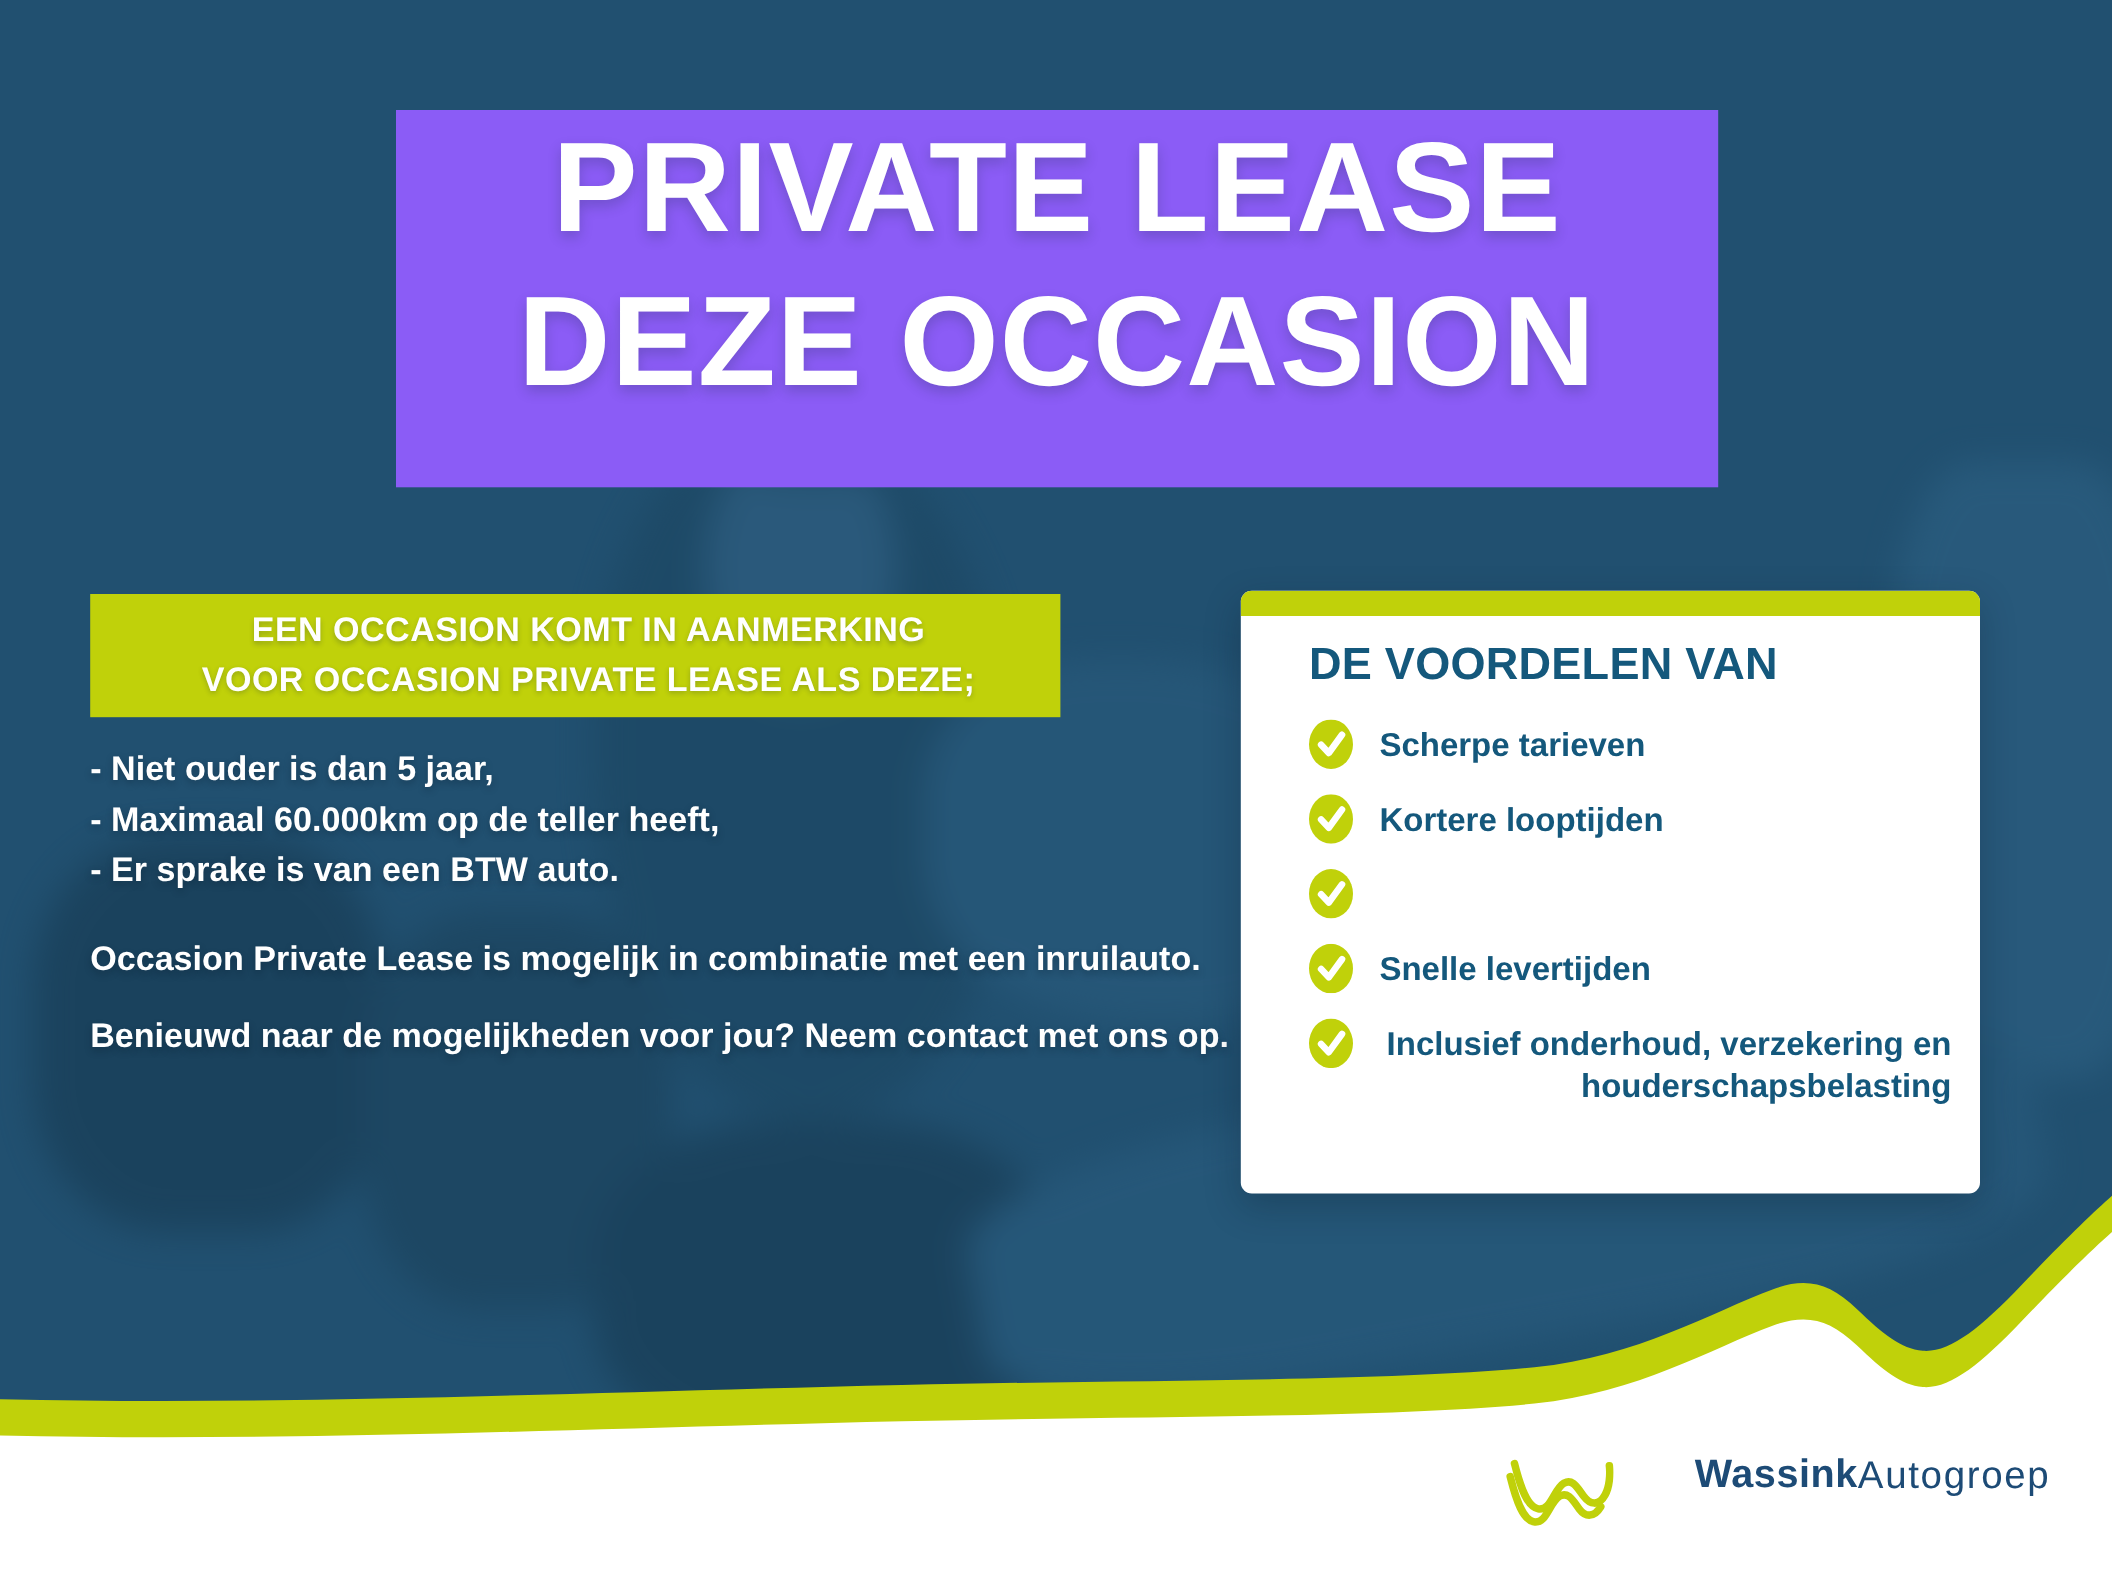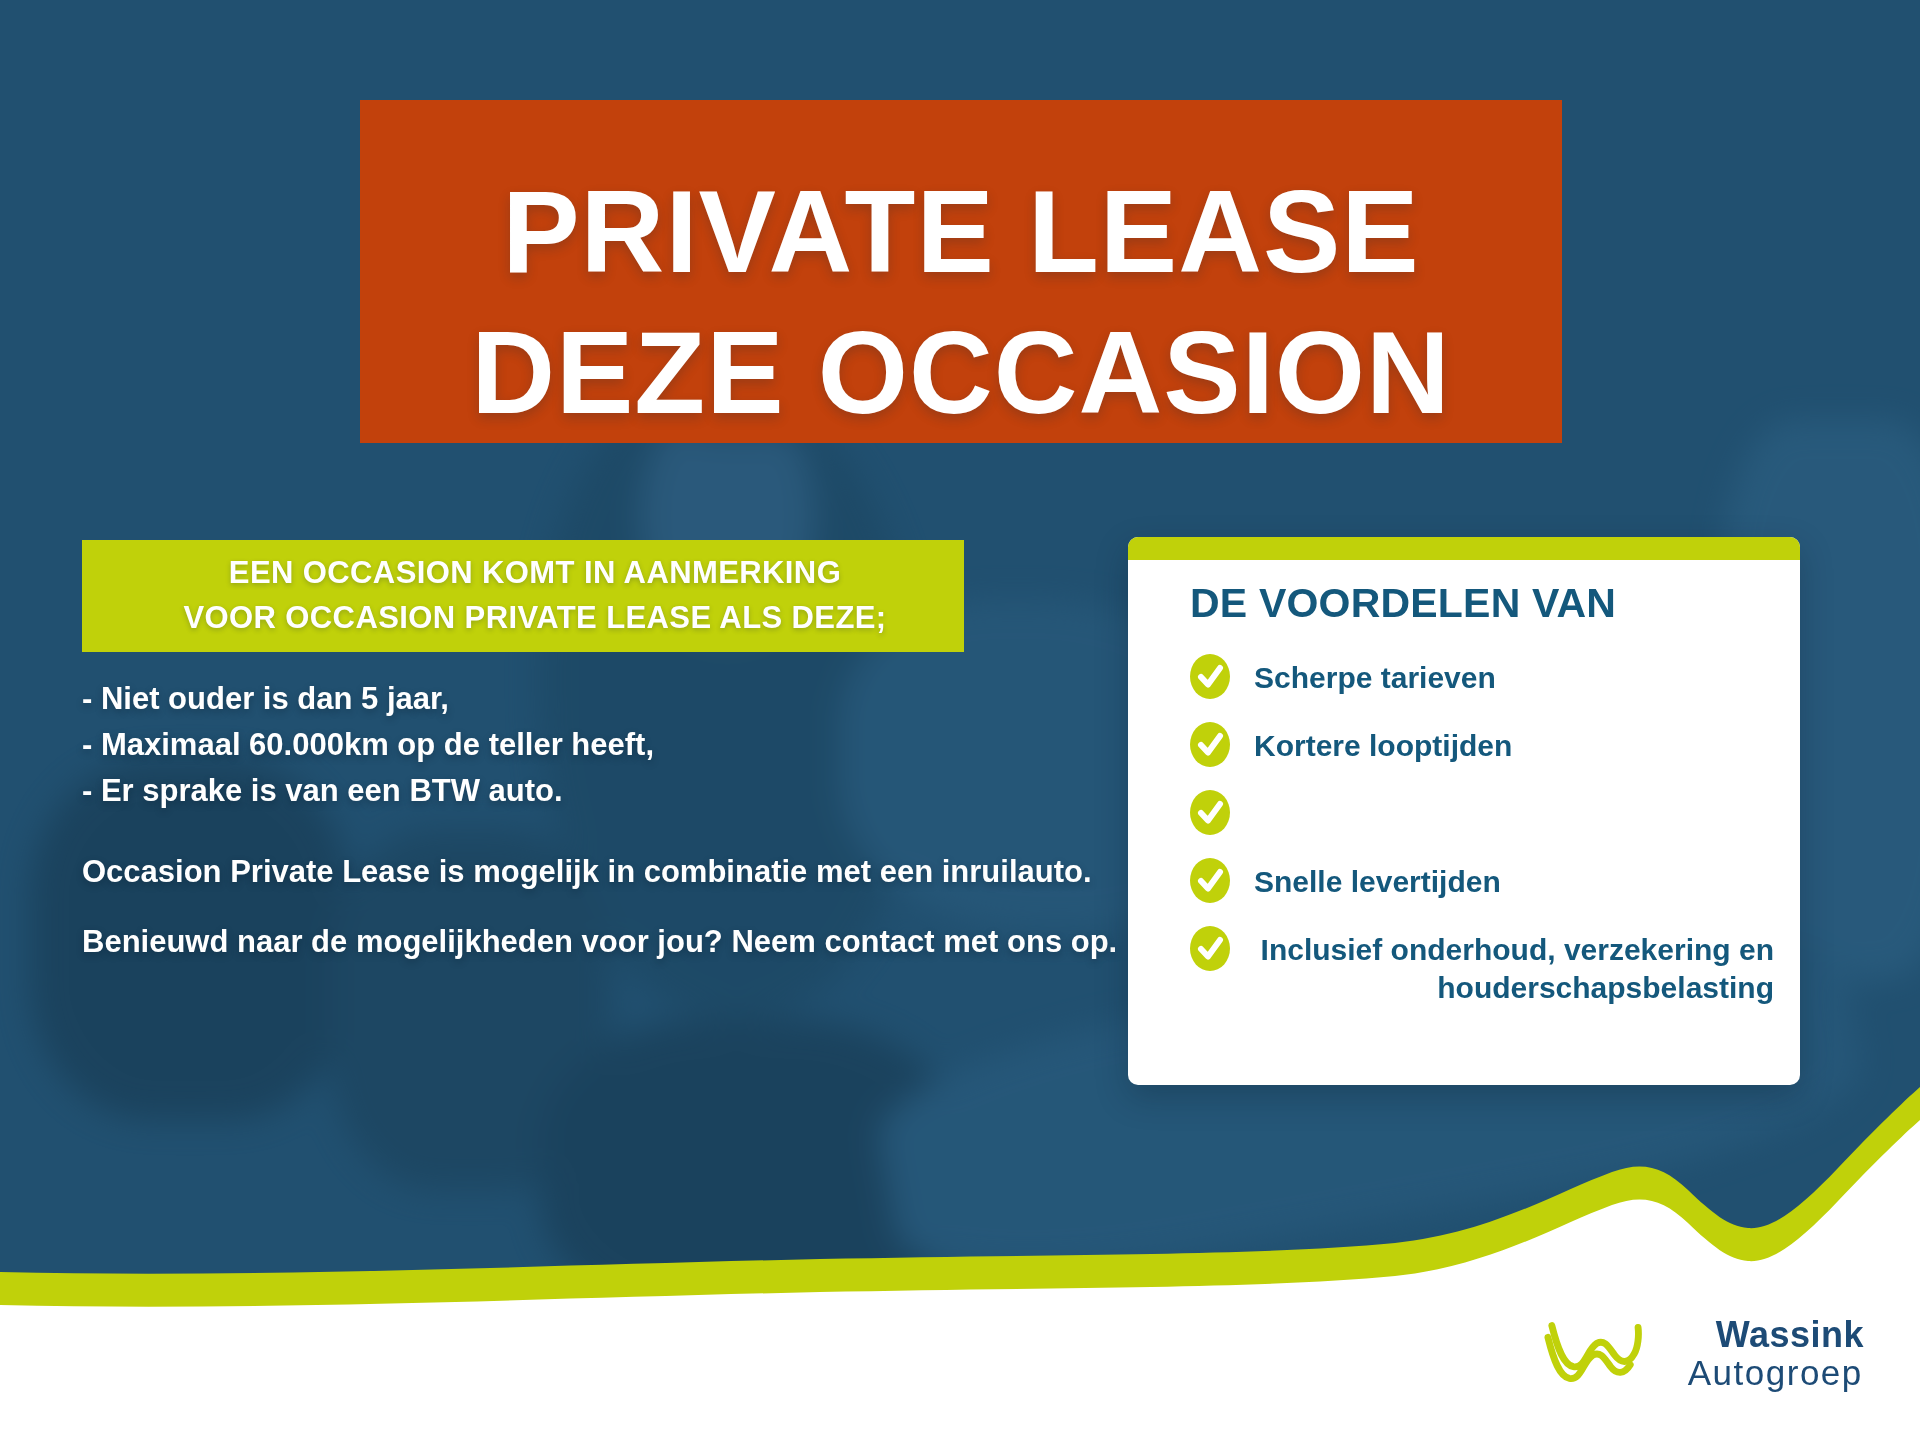--- a/index.html
+++ b/index.html
@@ -19,22 +19,22 @@
   .ph-arm{left:840px;top:600px;width:430px;height:330px;background:#2a5c7e;border-radius:40% 60% 50% 50%;}
   .ph-headrest1{left:30px;top:760px;width:320px;height:360px;background:#16384f;border-radius:38%;}
   .ph-headrest2{left:330px;top:830px;width:280px;height:360px;background:#1a4059;border-radius:38%;}
   .ph-door{left:880px;top:980px;width:980px;height:240px;background:#2a5d80;border-radius:30%;transform:rotate(-10deg);}
   .ph-window{left:1720px;top:420px;width:240px;height:560px;background:#2e6285;border-radius:30%;}
   .ph-seat{left:540px;top:1020px;width:420px;height:300px;background:#16384f;border-radius:40%;}
 
   
   .hero-banner{
     position:absolute;left:360px;top:100px;width:1202px;height:343px;
-    background:#c2410c;
-    display:flex;flex-direction:column;align-items:center;justify-content:flex-end;
+    background:#8b5cf6;
+    display:flex;flex-direction:column;align-items:center;justify-content:flex-start;
   }
   .hero-banner .line{
     color:#ffffff;font-weight:900;font-size:116px;line-height:1.21;
     letter-spacing:1px;white-space:nowrap;
     text-shadow:0 5px 12px rgba(20,40,55,.22);
   }
 
   
   .elig-banner{
     position:absolute;left:82px;top:540px;width:882px;height:112px;
@@ -92,21 +92,21 @@
     max-width:520px;padding-top:5px;
   }
 
   
   .wave-svg{position:absolute;left:0;top:1060px;width:1920px;height:380px;display:block;}
   .logo{
     position:absolute;right:56px;bottom:50px;
     display:flex;align-items:flex-start;gap:6px;
   }
   .logo-mark{width:98px;height:64px;margin-top:4px;}
-  .logo-text{display:flex;flex-direction:column;line-height:1;margin-left:40px;}
+  .logo-text{display:flex;flex-direction:row;line-height:1;margin-left:40px;}
   .logo-name{color:#1d4b76;font-weight:800;font-size:36px;letter-spacing:.5px;margin-left:28px;}
   .logo-sub{color:#1d4b76;font-weight:400;font-size:35px;letter-spacing:1.5px;margin-top:2px;}
 </style>
 </head>
 <body>
 
 <div id="poster">
 
   <div class="photo-layer">
     <div class="ph ph-window"></div>

